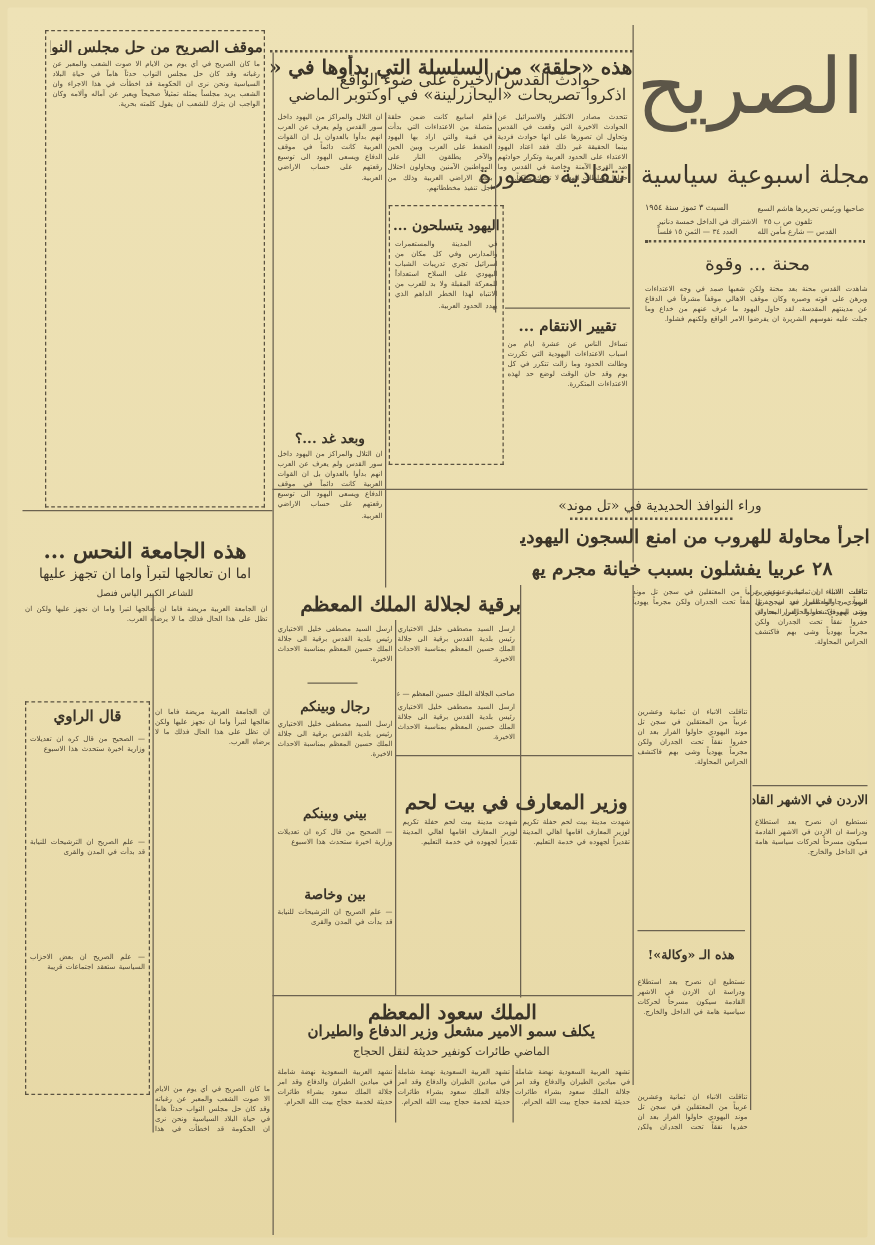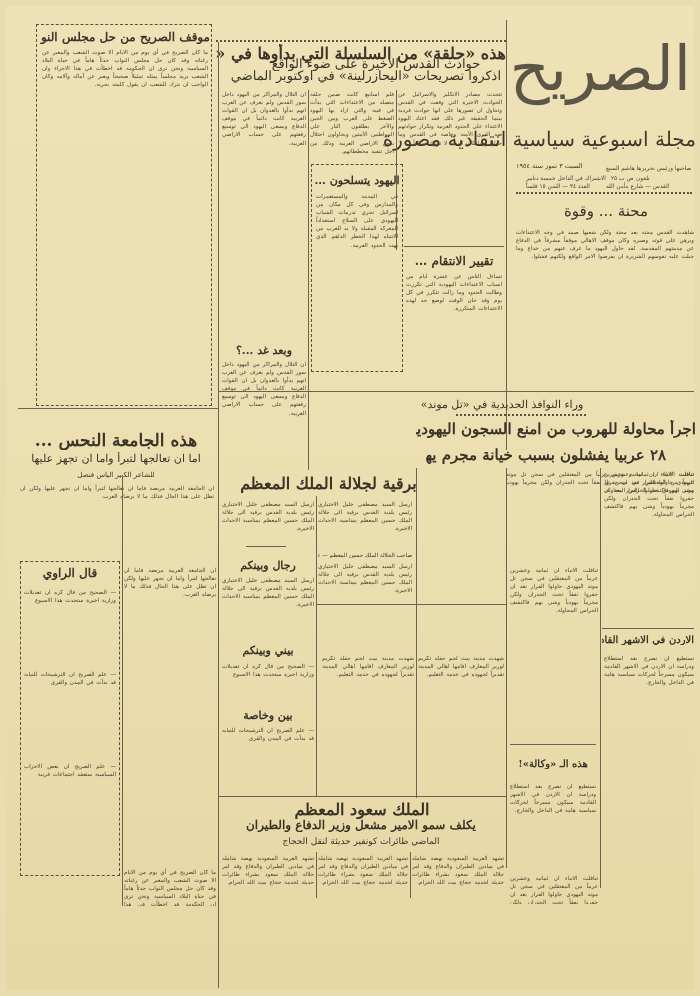--- a/index.html
+++ b/index.html
@@ -80,21 +80,21 @@
   <div class="body-text" style="left:400px;top:266px;width:96px;height:100px;">تساءل الناس عن عشرة ايام من اسباب الاعتداءات اليهودية التي تكررت وطالت الحدود وما زالت تتكرر في كل يوم وقد حان الوقت لوضع حد لهذه الاعتداءات المتكررة.</div>
 
   <div class="hl" style="left:520px;top:196px;width:160px;font-size:15px;font-weight:normal;">محنة ... وقوة</div>
   <div class="body-text" style="left:510px;top:222px;width:178px;height:146px;">شاهدت القدس محنة بعد محنة ولكن شعبها صمد في وجه الاعتداءات وبرهن على قوته وصبره وكان موقف الاهالي موقفاً مشرفاً في الدفاع عن مدينتهم المقدسة. لقد حاول اليهود ما عرف عنهم من خداع وما جبلت عليه نفوسهم الشريرة ان يفرضوا الامر الواقع ولكنهم فشلوا.</div>
 
   <div class="dashed-box" style="left:30px;top:18px;width:176px;height:382px;"></div>
   <div class="hl" style="left:34px;top:24px;width:170px;font-size:12px;font-weight:bold;">موقف الصريح من حل مجلس النواب</div>
   <div class="body-text" style="left:36px;top:42px;width:166px;height:354px;">ما كان الصريح في أي يوم من الايام الا صوت الشعب والمعبر عن رغباته وقد كان حل مجلس النواب حدثاً هاماً في حياة البلاد السياسية ونحن نرى ان الحكومة قد اخطأت في هذا الاجراء وان الشعب يريد مجلساً يمثله تمثيلاً صحيحاً ويعبر عن آماله وآلامه وكان الواجب ان يترك للشعب ان يقول كلمته بحرية.</div>
 
   <div class="rule-h" style="left:212px;top:385px;width:476px;"></div>
-  <div class="hl" style="left:396px;top:392px;width:200px;font-size:11px;">وراء النوافذ الحديدية في «تل موند»</div>
+  <div class="hl" style="left:422px;top:392px;width:200px;font-size:11px;">وراء النوافذ الحديدية في «تل موند»</div>
   <div class="dots" style="left:450px;top:408px;width:130px;"></div>
   <div class="hl" style="left:410px;top:414px;width:280px;font-size:15px;font-weight:bold;">اجرأ محاولة للهروب من امنع السجون اليهودية</div>
   <div class="hl" style="left:420px;top:440px;width:240px;font-size:15px;font-weight:bold;">٢٨ عربيا يفشلون بسبب خيانة مجرم يهودي</div>
   <div class="body-text" style="left:500px;top:464px;width:188px;height:90px;">تناقلت الانباء ان ثمانية وعشرين عربياً من المعتقلين في سجن تل موند اليهودي حاولوا الفرار بعد ان حفروا نفقاً تحت الجدران ولكن مجرماً يهودياً وشى بهم فاكتشف الحراس المحاولة.</div>
 
   <div class="rule-h" style="left:12px;top:402px;width:200px;"></div>
   <div class="hl" style="left:12px;top:424px;width:196px;font-size:17px;font-weight:bold;">هذه الجامعة النحس ...</div>
   <div class="hl" style="left:12px;top:446px;width:196px;font-size:11px;">اما ان تعالجها لتبرأ واما ان تجهز عليها</div>
   <div class="hl" style="left:30px;top:465px;width:160px;font-size:7px;">للشاعر الكبير الياس فنصل</div>
   <div class="body-text" style="left:14px;top:478px;width:194px;height:80px;">ان الجامعة العربية مريضة فاما ان نعالجها لتبرأ واما ان نجهز عليها ولكن ان تظل على هذا الحال فذلك ما لا يرضاه العرب.</div>
@@ -117,20 +117,21 @@
   <div class="hl" style="left:216px;top:553px;width:92px;font-size:11px;font-weight:bold;">رجال وبينكم</div>
   <div class="body-text" style="left:216px;top:570px;width:92px;height:62px;">ارسل السيد مصطفى خليل الاختياري رئيس بلدية القدس برقية الى جلالة الملك حسين المعظم بمناسبة الاحداث الاخيرة.</div>
   <div class="rule-v" style="left:310px;top:490px;height:300px;"></div>
 
   <div class="hl" style="left:216px;top:638px;width:92px;font-size:11px;font-weight:bold;">بيني وبينكم</div>
   <div class="body-text" style="left:216px;top:656px;width:92px;height:40px;">— الصحيح من قال كره ان تعديلات وزارية اخيرة ستحدث هذا الاسبوع</div>
   <div class="hl" style="left:216px;top:703px;width:92px;font-size:11px;font-weight:bold;">بين وخاصة</div>
   <div class="body-text" style="left:216px;top:720px;width:92px;height:52px;">— علم الصريح ان الترشيحات للنيابة قد بدأت في المدن والقرى</div>
 
   <div class="rule-h" style="left:310px;top:598px;width:190px;"></div>
+  <div class="hl" style="left:312px;top:626px;width:190px;font-size:16px;font-weight:bold;">وزير المعارف في بيت لحم</div>
   <div class="body-text" style="left:412px;top:648px;width:86px;height:140px;">شهدت مدينة بيت لحم حفلة تكريم لوزير المعارف اقامها اهالي المدينة تقديراً لجهوده في خدمة التعليم.</div>
   <div class="body-text" style="left:316px;top:648px;width:92px;height:140px;">شهدت مدينة بيت لحم حفلة تكريم لوزير المعارف اقامها اهالي المدينة تقديراً لجهوده في خدمة التعليم.</div>
 
   <div class="rule-v" style="left:500px;top:462px;height:400px;"></div>
   <div class="rule-v" style="left:594px;top:462px;height:160px;"></div>
   <div class="body-text" style="left:598px;top:464px;width:90px;height:150px;">تناقلت الانباء ان ثمانية وعشرين عربياً من المعتقلين في سجن تل موند اليهودي حاولوا الفرار بعد ان حفروا نفقاً تحت الجدران ولكن مجرماً يهودياً وشى بهم فاكتشف الحراس المحاولة.</div>
   <div class="body-text" style="left:504px;top:560px;width:88px;height:170px;">تناقلت الانباء ان ثمانية وعشرين عربياً من المعتقلين في سجن تل موند اليهودي حاولوا الفرار بعد ان حفروا نفقاً تحت الجدران ولكن مجرماً يهودياً وشى بهم فاكتشف الحراس المحاولة.</div>
 
   <div class="rule-h" style="left:504px;top:738px;width:86px;"></div>
   <div class="hl" style="left:504px;top:752px;width:86px;font-size:10px;font-weight:bold;">هذه الـ «وكالة»!</div>

